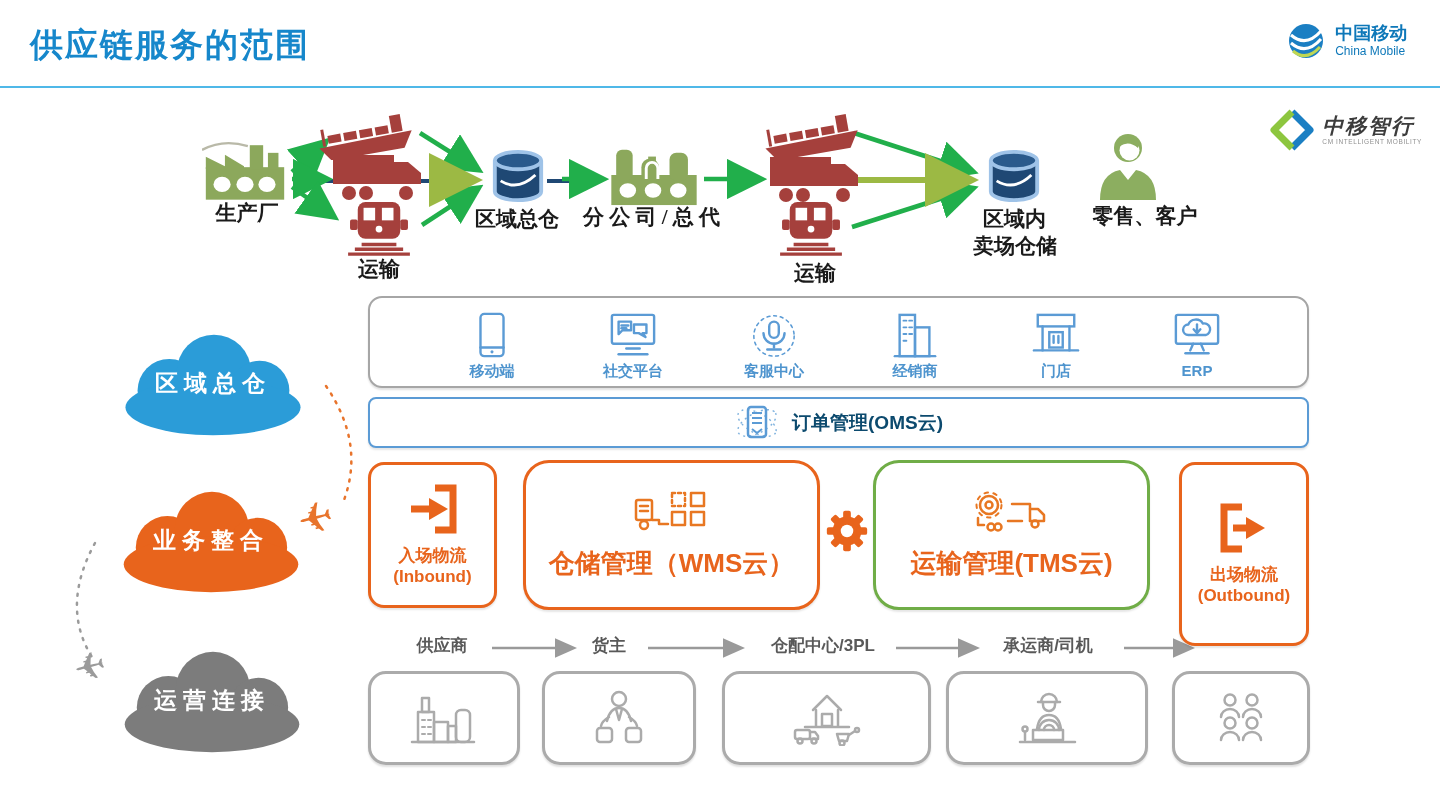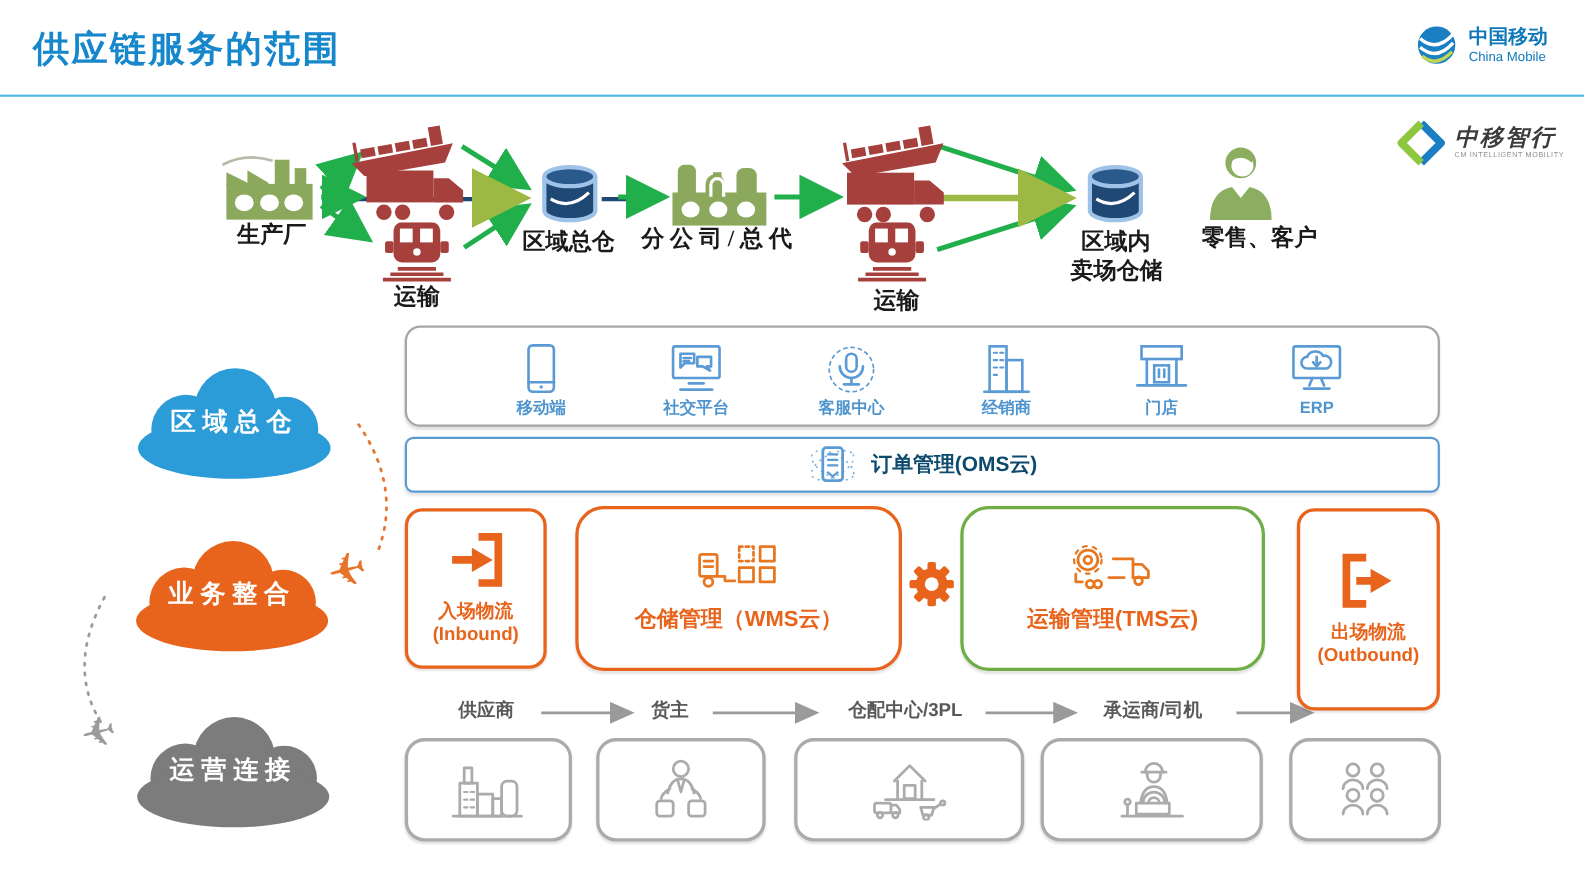--- a/index.html
+++ b/index.html
@@ -36,21 +36,21 @@
      box-shadow:0 2px 2px rgba(0,0,0,.12);}
   .chan{display:flex;flex-direction:column;align-items:center;gap:3px;width:76px;}
   .chan .clbl{font:bold 15px/1 "Liberation Sans",sans-serif;color:#4E94CE;white-space:nowrap;}
   .oms-box{left:368px;top:397px;width:941px;height:51px;border:2px solid #5B9BD5;border-radius:8px;
      display:flex;align-items:center;justify-content:center;gap:12px;box-shadow:0 2px 2px rgba(0,0,0,.1);}
   .oms-box .olbl{font:bold 19px/1 "Liberation Sans",sans-serif;color:#0c4a6e;}
 
   .module{border-radius:16px;display:flex;flex-direction:column;align-items:center;justify-content:center;
      gap:10px;box-shadow:0 2px 2px rgba(0,0,0,.1);background:#fff;box-sizing:border-box;}
   .module .mlbl{font:bold 17px/1.25 "Liberation Sans",sans-serif;color:#E8641C;text-align:center;}
-  .module .mlbl.big{font-size:20px;}
+  .module .mlbl.big{font-size:26px;}
   .m-inbound{left:368px;top:462px;width:129px;height:146px;border:3px solid #E8641C;}
   .m-wms{left:523px;top:460px;width:297px;height:150px;border:3.5px solid #E8641C;border-radius:26px;}
   .m-tms{left:873px;top:460px;width:277px;height:150px;border:3.5px solid #70AD47;border-radius:26px;}
   .m-outbound{left:1179px;top:462px;width:130px;height:184px;border:3px solid #E8641C;}
   .gearwrap{left:823px;top:504px;}
 
   
   .chainlbl{top:637px;transform:translateX(-50%);font:bold 17px/1 "Liberation Sans",sans-serif;
      color:#595959;white-space:nowrap;}
   .bbox{top:671px;height:94px;border:3px solid #ABABAB;border-radius:18px;background:#fff;

